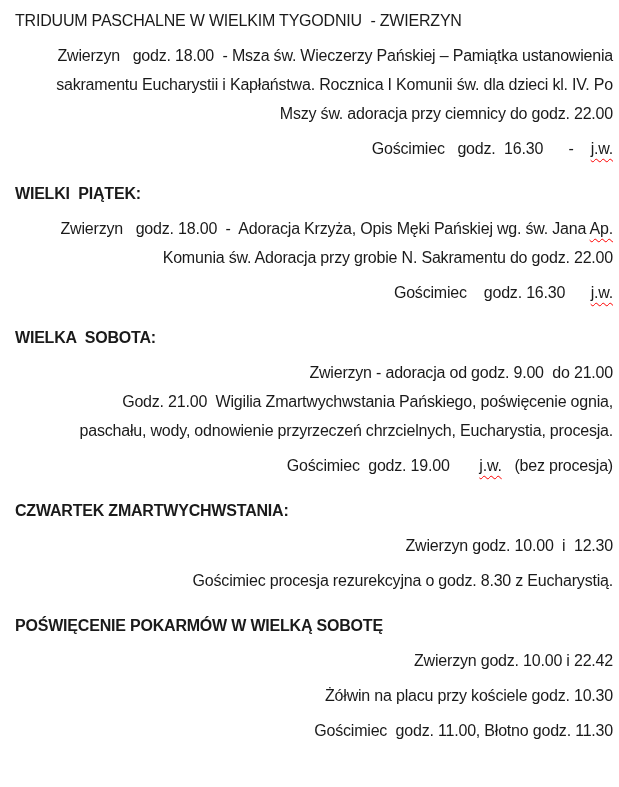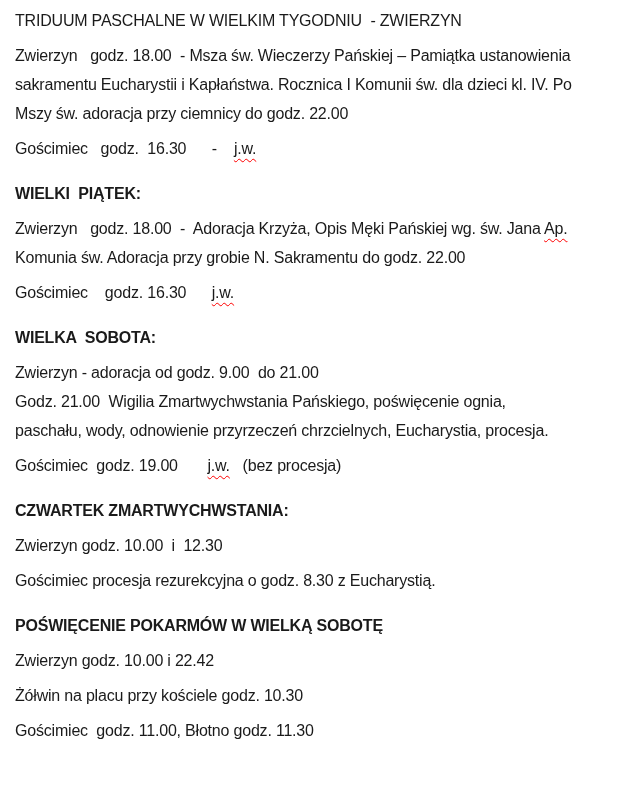--- a/index.html
+++ b/index.html
@@ -25,20 +25,21 @@
     white-space: pre-wrap;
   }
   .section-heading {
     font-weight: bold;
     margin: 16px 0 6px 0;
     white-space: pre-wrap;
   }
   .para {
     margin: 0 0 6px 0;
     white-space: pre-wrap;
+    text-align: right;
   }
   .misspelled {
     text-decoration-line: underline;
     text-decoration-style: wavy;
     text-decoration-color: var(--squiggle, #ff0000);
     text-decoration-thickness: 1px;
     text-underline-offset: 4px;
   }
 </style>
 </head>

